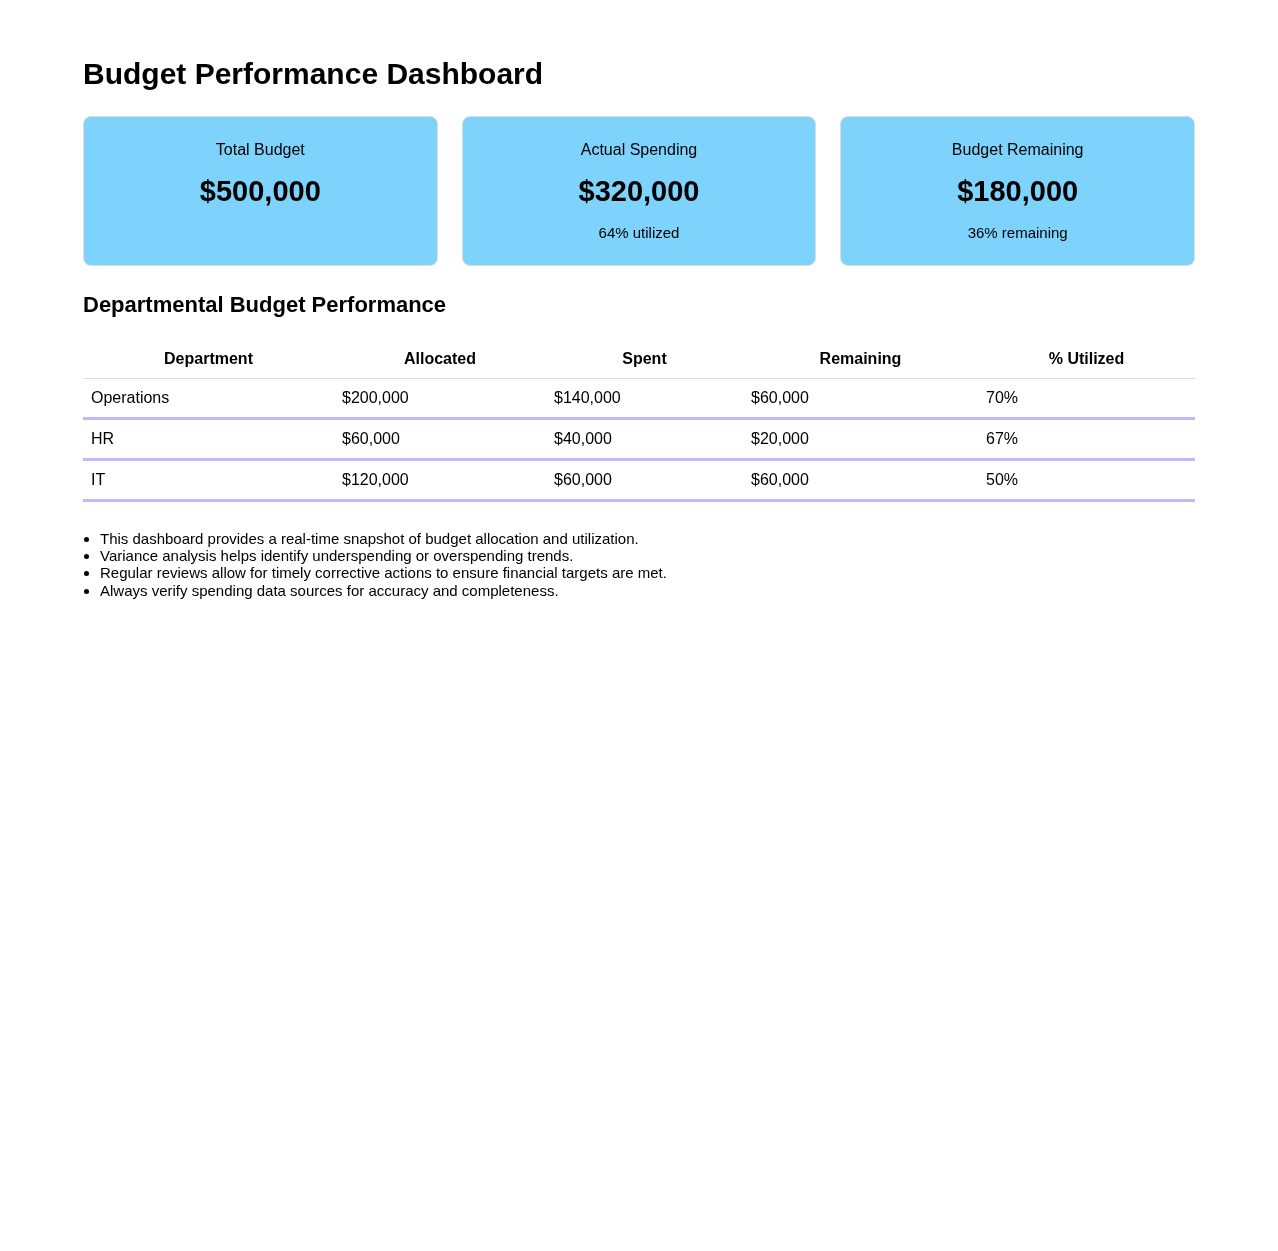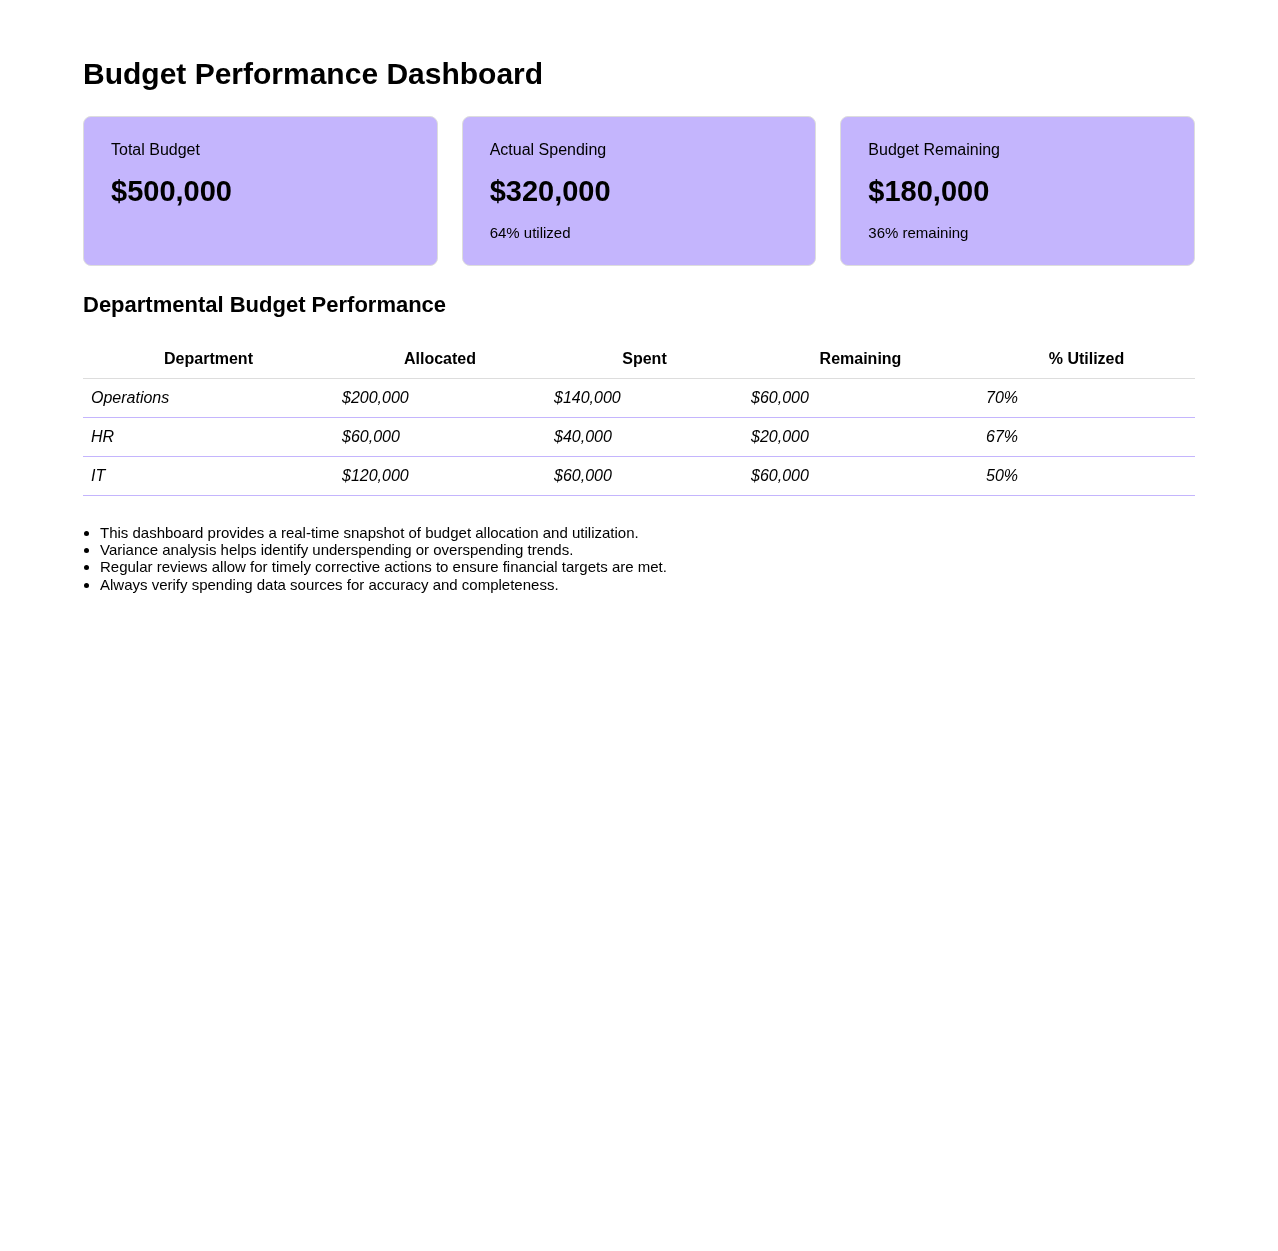--- a/index.html
+++ b/index.html
@@ -29,21 +29,22 @@
   
   .cards-row {
     display: flex;
     gap: 24px;
     align-items: stretch;
   }
   .card {
     flex: 1 1 0;
     border: 1px solid #dddddd;
     border-radius: 8px;
-    background: #c4b5fd;
+    background: #7dd3fc;
+    text-align: center;
     padding: 24px 27px;
   }
   .card-label {
     font-size: 16px;
     line-height: 1.15;
   }
   .card-value {
     font-size: 29px;
     font-weight: bold;
     line-height: 1.15;
@@ -68,22 +69,21 @@
     font-size: 16px;
   }
   table.budget-table th {
     text-align: center;
     font-weight: bold;
     padding: 12px 8px 10px 8px;
     border-bottom: 1px solid #dddddd;
   }
   table.budget-table td {
     padding: 10px 8px;
-    border-bottom: 1px solid #c4b5fd;
-    font-style: italic;
+    border-bottom: 3px solid #c4b5fd;
   }
   
   .notes-list {
     margin: 28px 0 0 0;
     padding-left: 17px;
     font-size: 15px;
     line-height: 1.15;
   }
   .notes-list li { margin: 0; }
 </style>

